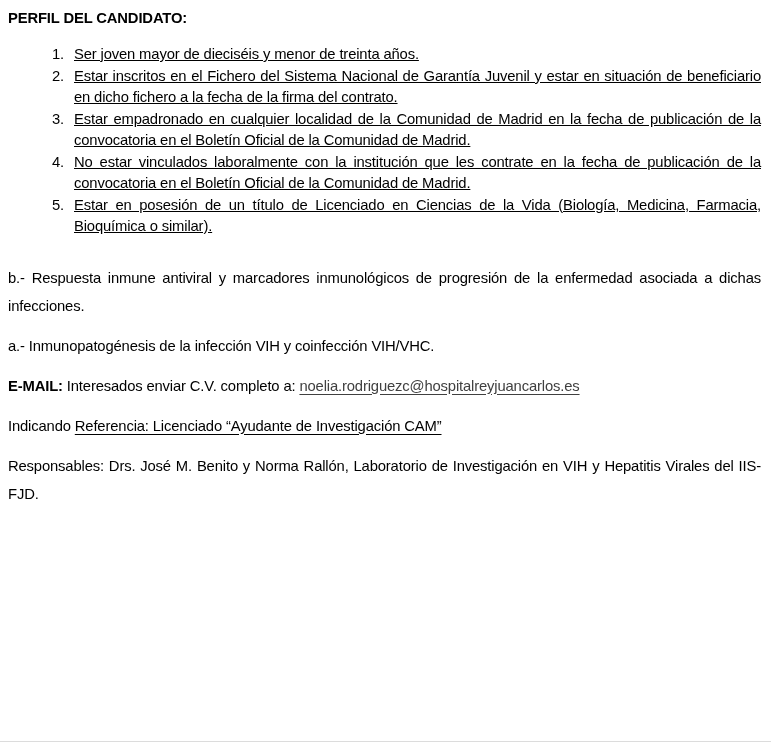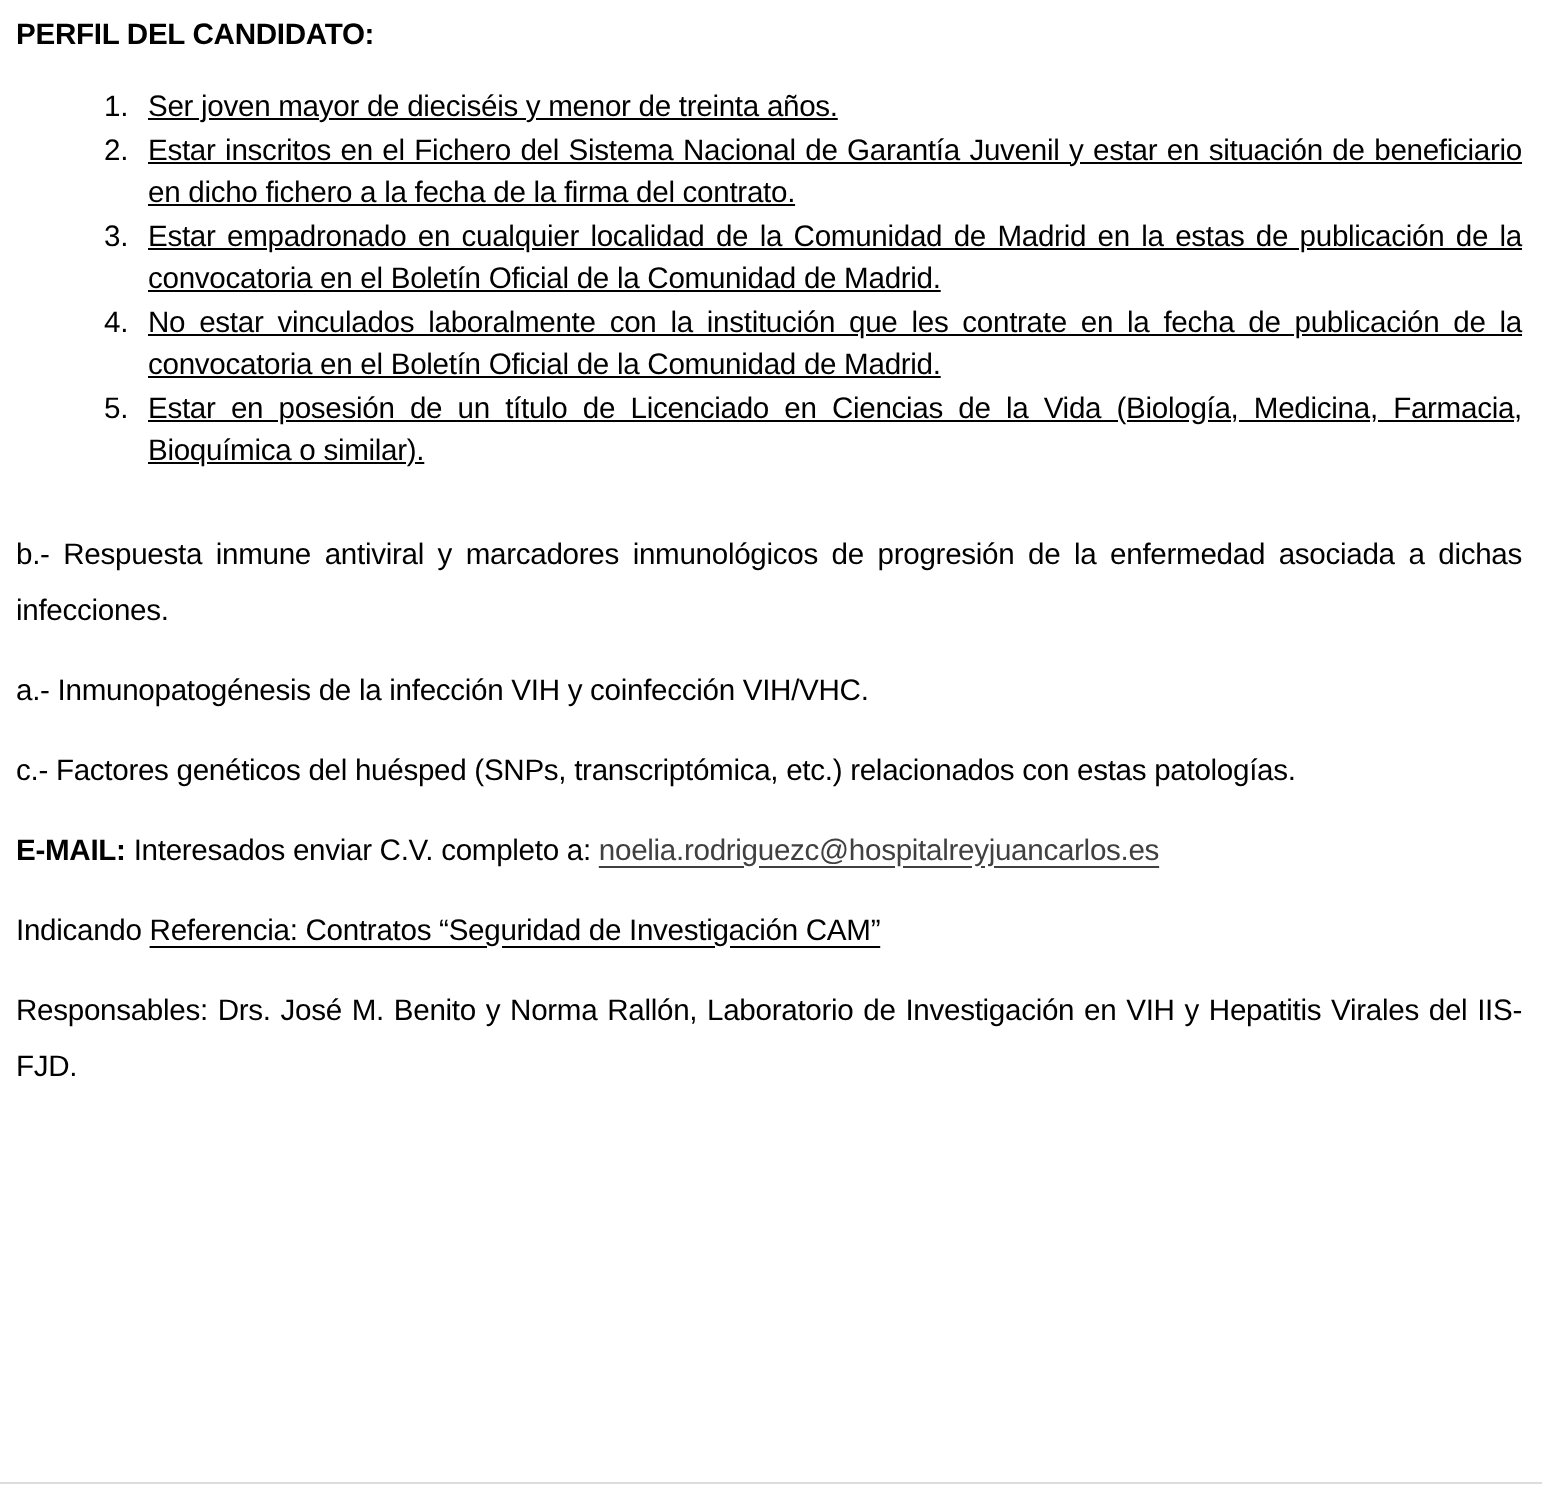--- a/index.html
+++ b/index.html
@@ -67,39 +67,38 @@
 <body>
 
 <div class="page">
 
   <p class="bold">PERFIL DEL CANDIDATO:</p>
 
 
   <ol class="req-list">
     <li>Ser joven mayor de dieciséis y menor de treinta años.</li>
     <li>Estar inscritos en el Fichero del Sistema Nacional de Garantía Juvenil y estar en situación de beneficiario en dicho fichero a la fecha de la firma del contrato.</li>
-    <li>Estar empadronado en cualquier localidad de la Comunidad de Madrid en la estas de publicación de la convocatoria en el Boletín Oficial de la Comunidad de Madrid.</li>
+    <li>Estar empadronado en cualquier localidad de la Comunidad de Madrid en la fecha de publicación de la convocatoria en el Boletín Oficial de la Comunidad de Madrid.</li>
     <li>No estar vinculados laboralmente con la institución que les contrate en la fecha de publicación de la convocatoria en el Boletín Oficial de la Comunidad de Madrid.</li>
     <li>Estar en posesión de un título de Licenciado en Ciencias de la Vida (Biología, Medicina, Farmacia, Bioquímica o similar).</li>
   </ol>
 
 
 
   <p>b.-  Respuesta inmune antiviral y marcadores inmunológicos de progresión de la enfermedad asociada a dichas infecciones.</p>
 
   <p>a.- Inmunopatogénesis de la infección VIH y coinfección VIH/VHC.</p>
 
-  <p>c.- Factores genéticos del huésped (SNPs, transcriptómica, etc.) relacionados con estas patologías.</p>
 
 
 
   <p><span class="bold">E-MAIL:</span>
     <span>Interesados enviar C.V. completo a:</span>
     <a class="email-link">noelia.rodriguezc@hospitalreyjuancarlos.es</a></p>
 
   <p><span>Indicando</span>
-    <span class="u">Referencia: Contratos “Seguridad de Investigación CAM”</span></p>
+    <span class="u">Referencia: Licenciado “Ayudante de Investigación CAM”</span></p>
 
   <p class="last-para">Responsables: Drs. José M. Benito y Norma Rallón, Laboratorio de Investigación en VIH y Hepatitis Virales del IIS-FJD.</p>
 
 </div>
 
 <div class="bottom-rule"></div>
 
 </body></html>

